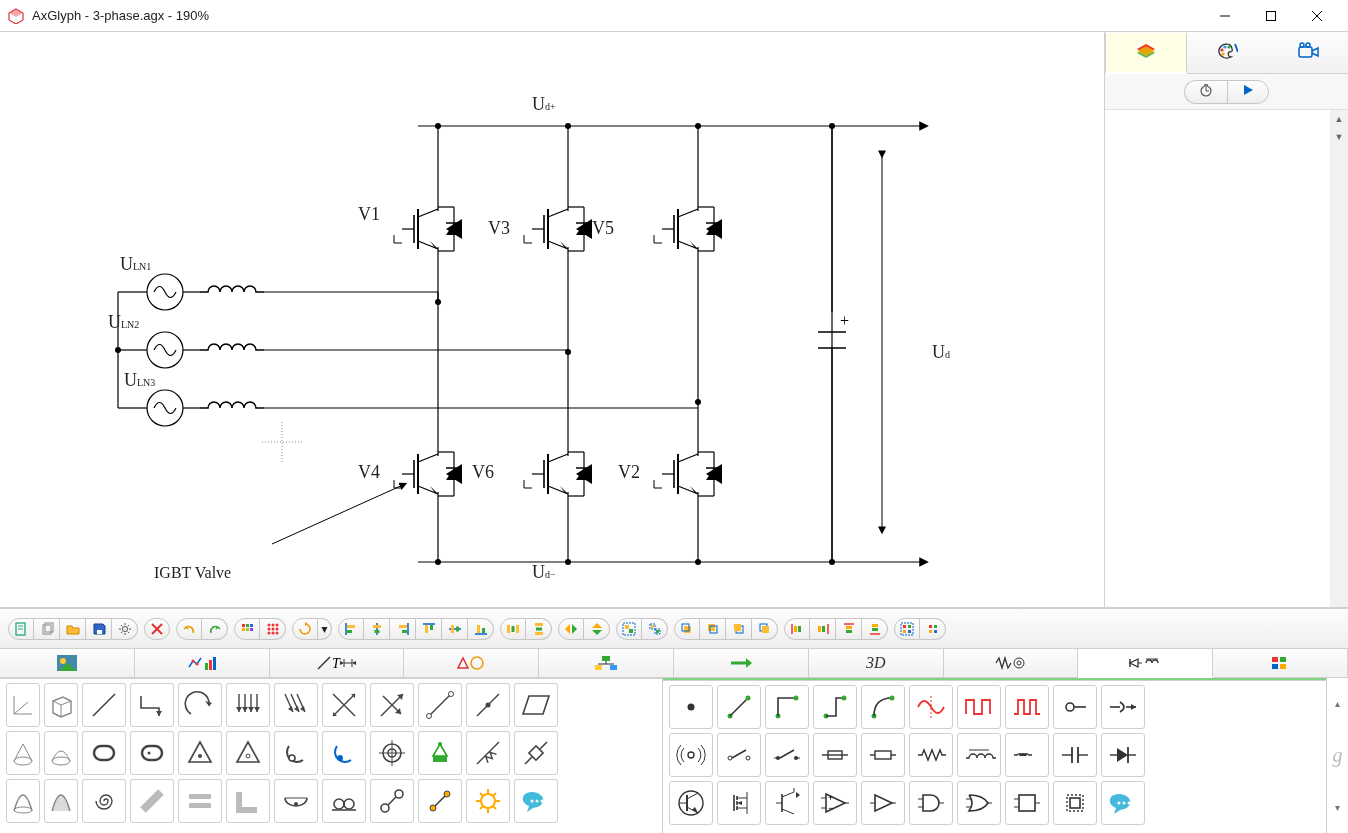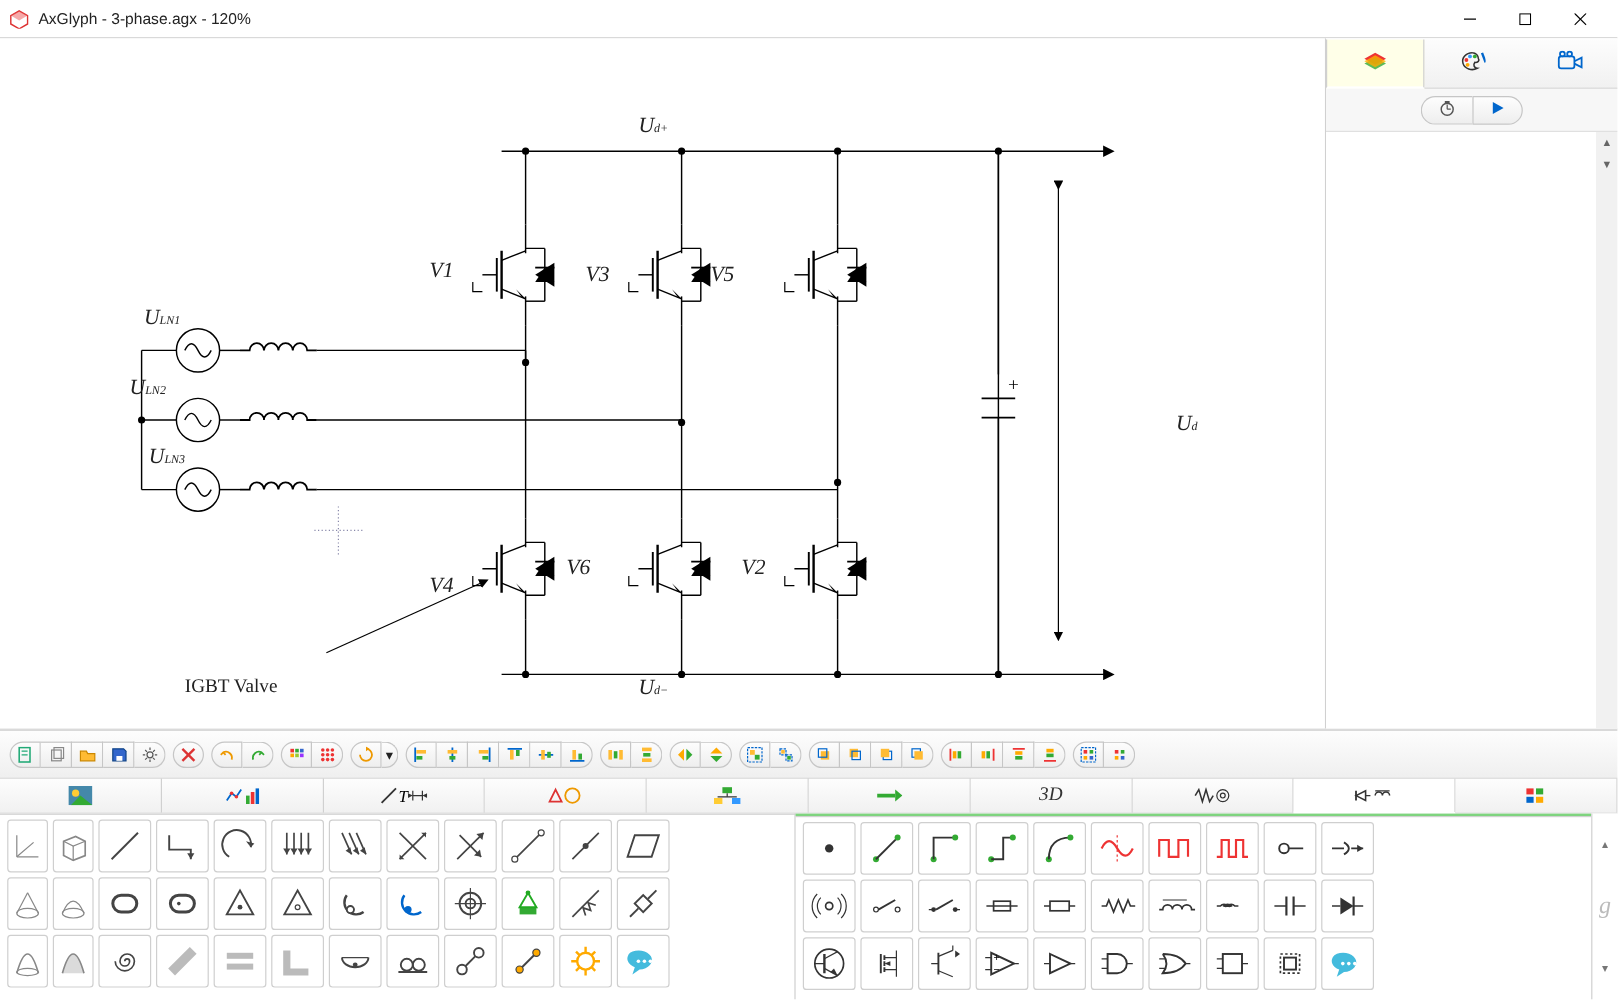--- a/index.html
+++ b/index.html
@@ -44,34 +44,34 @@
   .row{display:flex;gap:4px;margin-bottom:4px}
   .cell{width:44px;height:44px;border:1px solid #cfcfcf;border-radius:3px;background:#fff;display:flex;align-items:center;justify-content:center}
   .cell.narrow{width:34px}
   .cell svg{pointer-events:none}
   .spec{font-family:"Times New Roman",serif;font-style:italic}
   .sub{font-size:10px}
   .hl-green{height:4px;background:#7fd47f}
   .scroll-right{width:22px;background:#fff;border-left:1px solid #d0d0d0;display:flex;flex-direction:column}
   .scroll-right div{flex:1;display:flex;align-items:center;justify-content:center;color:#777;font-size:10px}
   
-  .lbl{font-family:"Times New Roman",serif;font-style:italic;font-size:18px}
+  .lbl{font-family:"Times New Roman",serif;font-size:18px}
   .lblr{font-family:"Times New Roman",serif;font-size:16px}
 </style>
 </head>
 <body>
 
 <div class="titlebar">
   <span class="app-icon">
     <svg viewBox="0 0 16 16" width="16" height="16">
       <polygon points="8,1 15,5 15,12 8,16 1,12 1,5" fill="none" stroke="#d33" stroke-width="1.2"></polygon>
       <polygon points="8,1 15,5 8,9 1,5" fill="#e55" opacity="0.5"></polygon>
     </svg>
   </span>
-  <span class="title">AxGlyph - 3-phase.agx - 120%</span>
+  <span class="title">AxGlyph - 3-phase.agx - 190%</span>
   <span class="spacer"></span>
   <button class="win-btn">
       <svg width="10" height="10">
         <line x1="0" y1="5" x2="10" y2="5" stroke="#000"></line>
       </svg>
     </button>
   <button class="win-btn">
       <svg width="10" height="10">
         <rect x="0.5" y="0.5" width="9" height="9" fill="none" stroke="#000"></rect>
       </svg>
@@ -208,36 +208,36 @@
         <line x1="272" y1="512" x2="405" y2="452" stroke="#000" stroke-width="1" marker-end="url(#arr)"></line>
       </svg>
 
       
       <div style="position:absolute;left:532px;top:62px" class="lbl">
         <span>U</span><span class="sub">d+</span>
       </div>
       <div style="position:absolute;left:532px;top:530px" class="lbl">
         <span>U</span><span class="sub">d−</span>
       </div>
-      <div style="position:absolute;left:980px;top:310px" class="lbl">
+      <div style="position:absolute;left:932px;top:310px" class="lbl">
         <span>U</span><span class="sub">d</span>
       </div>
       <div style="position:absolute;left:120px;top:222px" class="lbl">
         <span>U</span><span class="sub">LN1</span>
       </div>
       <div style="position:absolute;left:108px;top:280px" class="lbl">
         <span>U</span><span class="sub">LN2</span>
       </div>
       <div style="position:absolute;left:124px;top:338px" class="lbl">
         <span>U</span><span class="sub">LN3</span>
       </div>
-      <div style="position:absolute;left:358px;top:183px" class="lbl"><span>V1</span></div>
+      <div style="position:absolute;left:358px;top:172px" class="lbl"><span>V1</span></div>
       <div style="position:absolute;left:488px;top:186px" class="lbl"><span>V3</span></div>
       <div style="position:absolute;left:592px;top:186px" class="lbl"><span>V5</span></div>
-      <div style="position:absolute;left:358px;top:445px" class="lbl"><span>V4</span></div>
+      <div style="position:absolute;left:358px;top:430px" class="lbl"><span>V4</span></div>
       <div style="position:absolute;left:472px;top:430px" class="lbl"><span>V6</span></div>
       <div style="position:absolute;left:618px;top:430px" class="lbl"><span>V2</span></div>
       <div style="position:absolute;left:154px;top:532px" class="lblr"><span>IGBT Valve</span></div>
     </div>
   </div>
 
   <div class="side-panel">
     <div class="side-tabs">
       <div class="side-tab active">
           <span>

